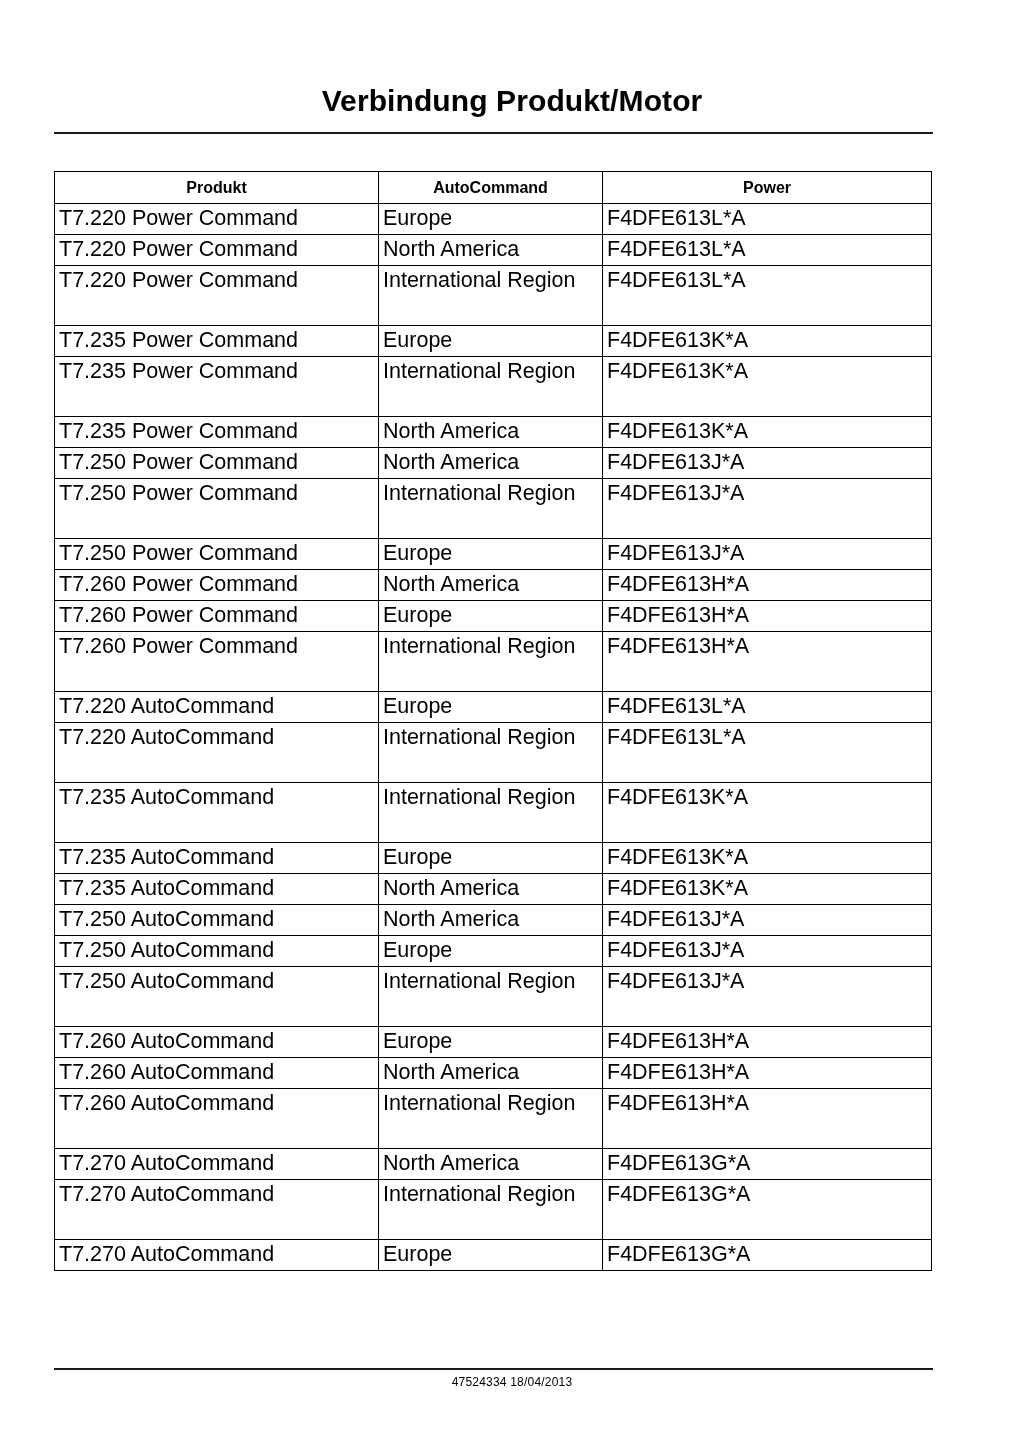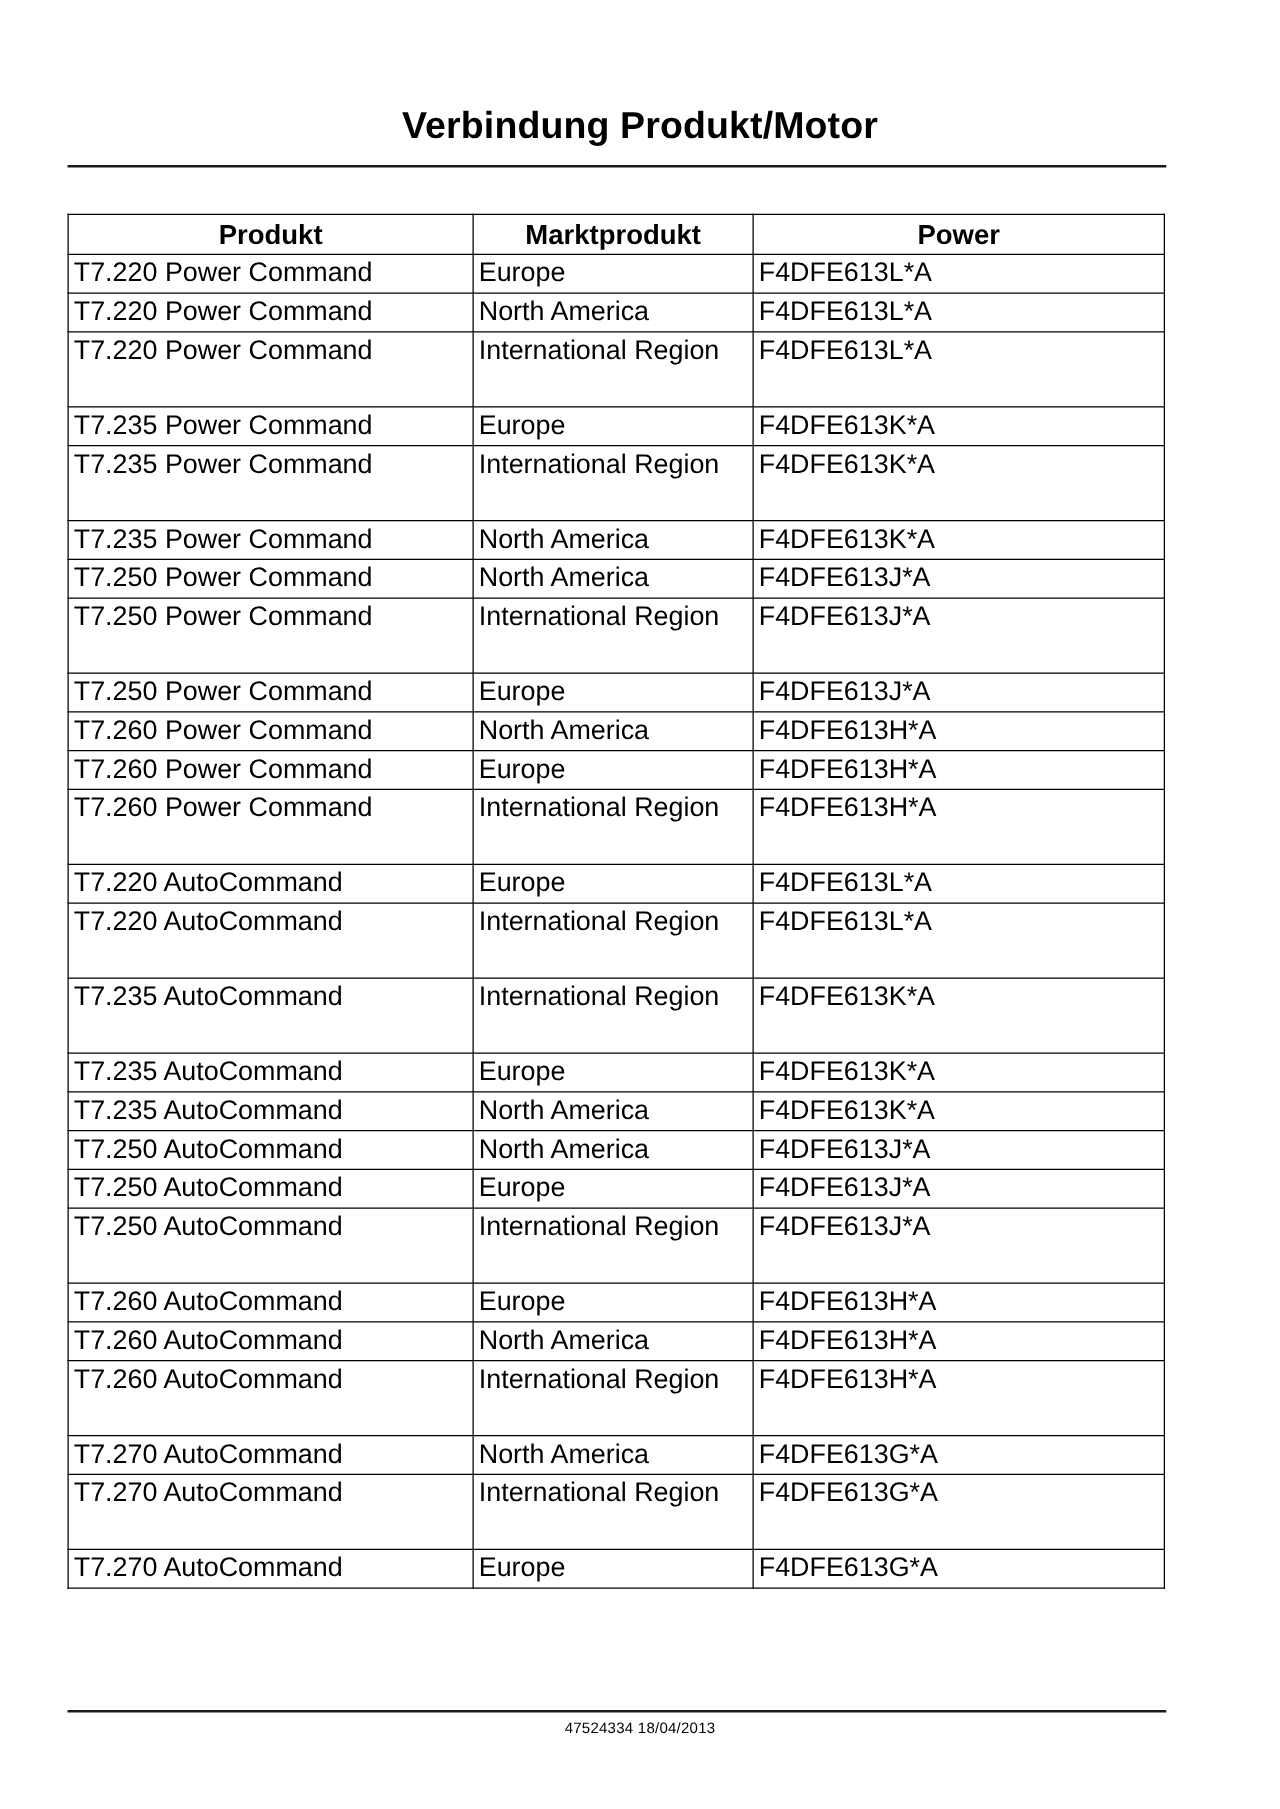--- a/index.html
+++ b/index.html
@@ -72,21 +72,21 @@
     border: 1.6px solid #000000;
     padding: 0px 4px 1px 4px;
     vertical-align: top;
     overflow: hidden;
     word-wrap: break-word;
   }
 
   table.mapping thead th {
     text-align: center;
     font-weight: bold;
-    font-size: 22px;
+    font-size: 16px;
     height: 31px;
     line-height: 31px;
     padding: 0 4px;
   }
 
   table.mapping tbody td {
     text-align: left;
     font-weight: normal;
     height: 28px;
   }
@@ -133,21 +133,21 @@
   <div class="table-wrap">
     <table class="mapping">
       <colgroup>
         <col class="c-produkt">
         <col class="c-markt">
         <col class="c-motor">
       </colgroup>
       <thead>
         <tr>
           <th>Produkt</th>
-          <th>Marktprodukt</th>
+          <th>AutoCommand</th>
           <th>Power</th>
         </tr>
       </thead>
       <tbody id="table-body">
           <tr>
             <td>
               <span class="cell-text">T7.220 Power Command</span>
             </td>
             <td>
               <span class="cell-text">Europe</span>

